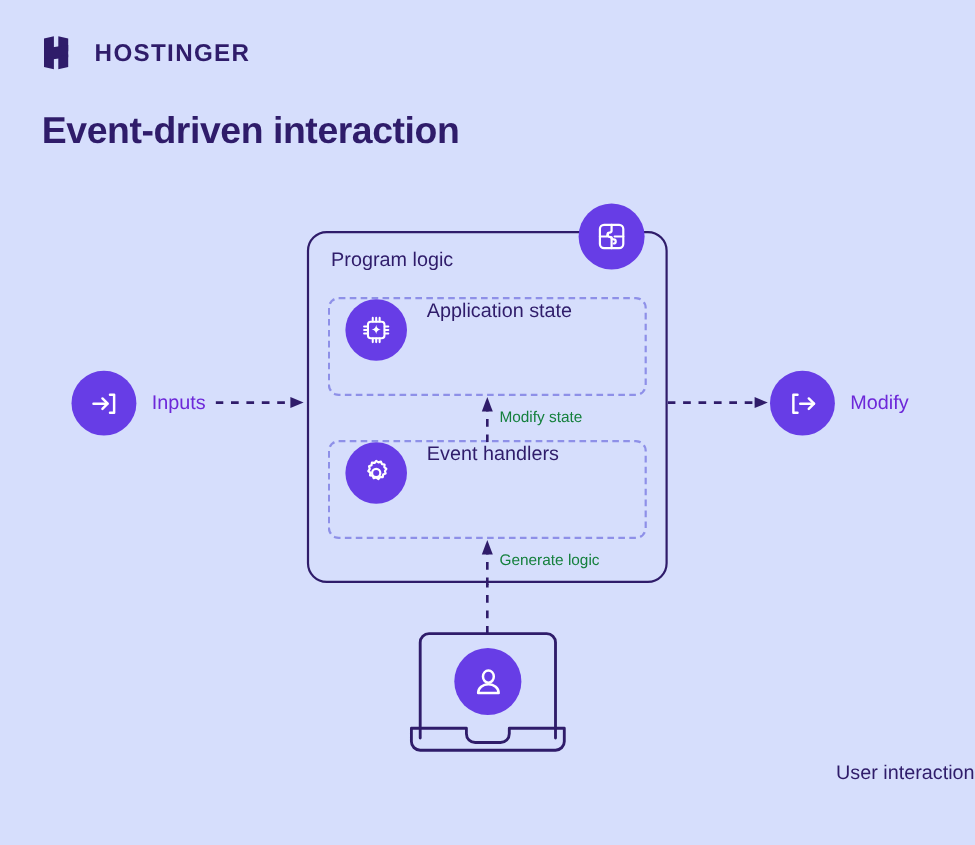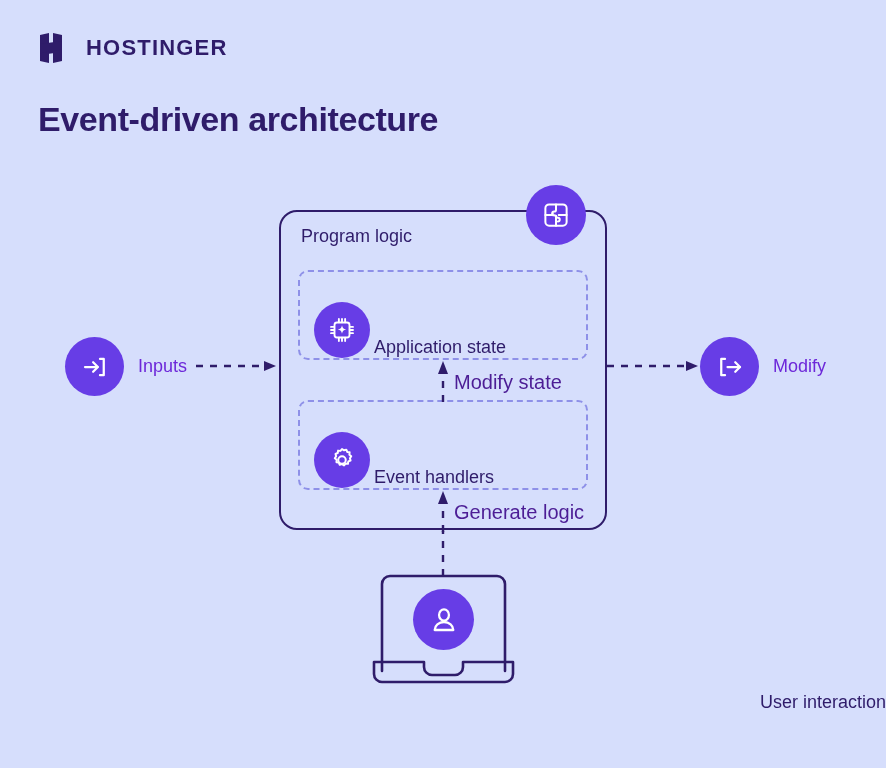--- a/index.html
+++ b/index.html
@@ -113,23 +113,23 @@
   
   .dashed-box {
     position: absolute;
     left: 298px;
     width: 290px;
     height: 90px;
     border: 2px dashed #8E90E8;
     border-radius: 10px;
     box-sizing: border-box;
     display: flex;
-    align-items: flex-end;
+    align-items: flex-start;
     padding-left: 14px;
-    gap: 4px;
+    gap: 18px;
   }
   .dashed-box.state { top: 270px; }
   .dashed-box.handlers { top: 400px; }
 
   .circle-icon {
     width: 56px;
     height: 56px;
     border-radius: 50%;
     background: #673DE6;
     display: flex;
@@ -179,22 +179,22 @@
   .v-arrow {
     position: absolute;
     display: block;
   }
   .v-arrow.modify { left: 436px; top: 360px; }
   .v-arrow.generate { left: 436px; top: 490px; }
   .v-arrow.user { left: 436px; top: 531px; }
 
   .flow-label {
     position: absolute;
-    font-size: 20px;
-    color: #4c1d95;
+    font-size: 14px;
+    color: #15803d;
   }
   .flow-label.modify { left: 454px; top: 371px; }
   .flow-label.generate { left: 454px; top: 501px; }
 
   
   .laptop {
     position: absolute;
     left: 372px;
     top: 572px;
     width: 143px;
@@ -236,21 +236,21 @@
           <polygon points="15,2 24,4 24,15.5 15,13.5"></polygon>
           <polygon points="2,13 24,10 24,21 2,24"></polygon>
           <polygon points="2,22.5 11,20.5 11,32 2,30"></polygon>
           <polygon points="15,20.5 24,18.5 24,30 15,32"></polygon>
         </g>
       </svg>
       <div class="brand-name">HOSTINGER</div>
     </div>
   </div>
 
-  <h1 class="page-title">Event-driven architecture</h1>
+  <h1 class="page-title">Event-driven interaction</h1>
 
   <div class="diagram">
 
     <div class="program-logic">
       <div class="program-logic-label">Program logic</div>
     </div>
 
     <div class="badge-puzzle">
       <svg width="30" height="30" viewBox="0 0 24 24" fill="none" stroke="#ffffff" stroke-width="1.6" stroke-linecap="round" stroke-linejoin="round">
         <rect x="3.5" y="3.5" width="17" height="17" rx="3"></rect>

